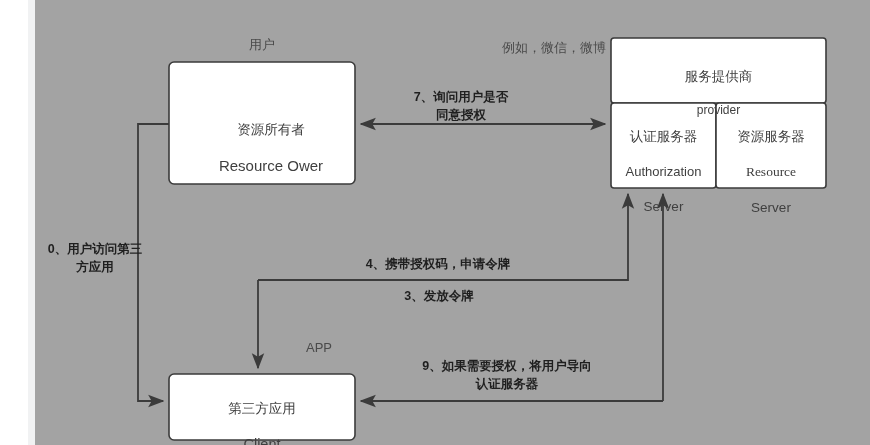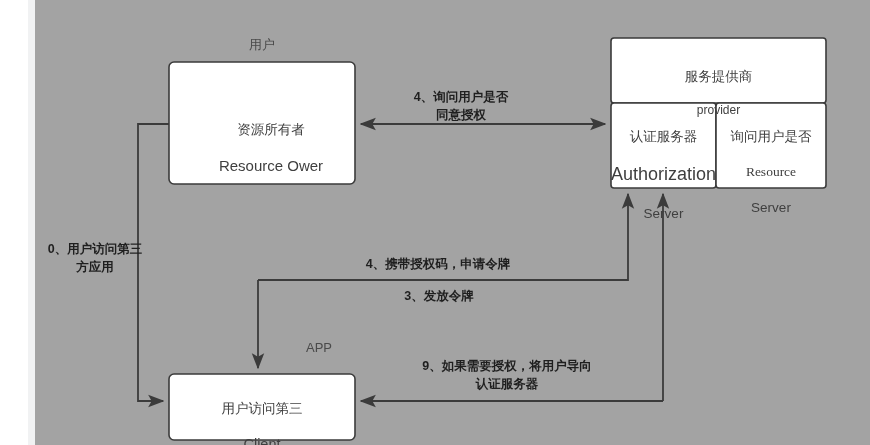--- a/index.html
+++ b/index.html
@@ -112,54 +112,55 @@
 
     <path class="conn" d="M 230 280 L 230 368" marker-end="url(#arrow-end)"></path>
 
     <path class="conn" d="M 635 401 L 635 194" marker-end="url(#arrow-end)"></path>
 
     <path class="conn" d="M 635 401 L 333 401" marker-end="url(#arrow-end)"></path>
   </svg>
 
   <div class="caption" style="left:141px; top:37px; width:186px;">用户</div>
 
+  <div class="caption" style="left:450px; top:40px; width:128px; text-align:right;">例如，微信，微博</div>
 
   <div class="caption" style="left:244px; top:340px; width:60px; text-align:right;">APP</div>
 
   <div class="node-label box-text" style="left:141px; top:103px; width:204px;">
     <div>资源所有者</div>
     <div style="font-size:15px;">Resource Ower</div>
   </div>
 
   <div class="node-label box-text" style="left:583px; top:50px; width:215px;">
     <div>服务提供商</div>
     <div style="font-size:12px;">provider</div>
   </div>
 
   <div class="node-label box-text" style="left:583px; top:110px; width:105px;">
     <div>认证服务器</div>
-    <div style="font-size:18px;">Authorization</div>
+    <div style="font-size:13px;">Authorization</div>
     <div style="font-size:13.5px;">Server</div>
   </div>
 
   <div class="node-label box-text" style="left:688px; top:110px; width:110px;">
-    <div>询问用户是否</div>
+    <div>资源服务器</div>
     <div style="font-size:13.5px;font-family:Liberation Serif, serif;">Resource</div>
     <div style="font-size:13.5px;">Server</div>
   </div>
 
   <div class="node-label box-text" style="left:141px; top:382px; width:186px;">
-    <div>用户访问第三</div>
+    <div>第三方应用</div>
     <div style="font-size:14.5px;">Client</div>
   </div>
 
   <div class="step-label" style="left:8px; top:240px; width:118px;">0、用户访问第三
 方应用</div>
 
-  <div class="step-label" style="left:340px; top:88px; width:186px;">4、询问用户是否
+  <div class="step-label" style="left:340px; top:88px; width:186px;">7、询问用户是否
 同意授权</div>
 
   <div class="step-label" style="left:336px; top:357px; width:286px;">9、如果需要授权，将用户导向
 认证服务器</div>
 
 
   <div class="step-label" style="left:262px; top:255px; width:296px;">4、携带授权码，申请令牌</div>
 
   <div class="step-label" style="left:300px; top:287px; width:222px;">3、发放令牌</div>
 

